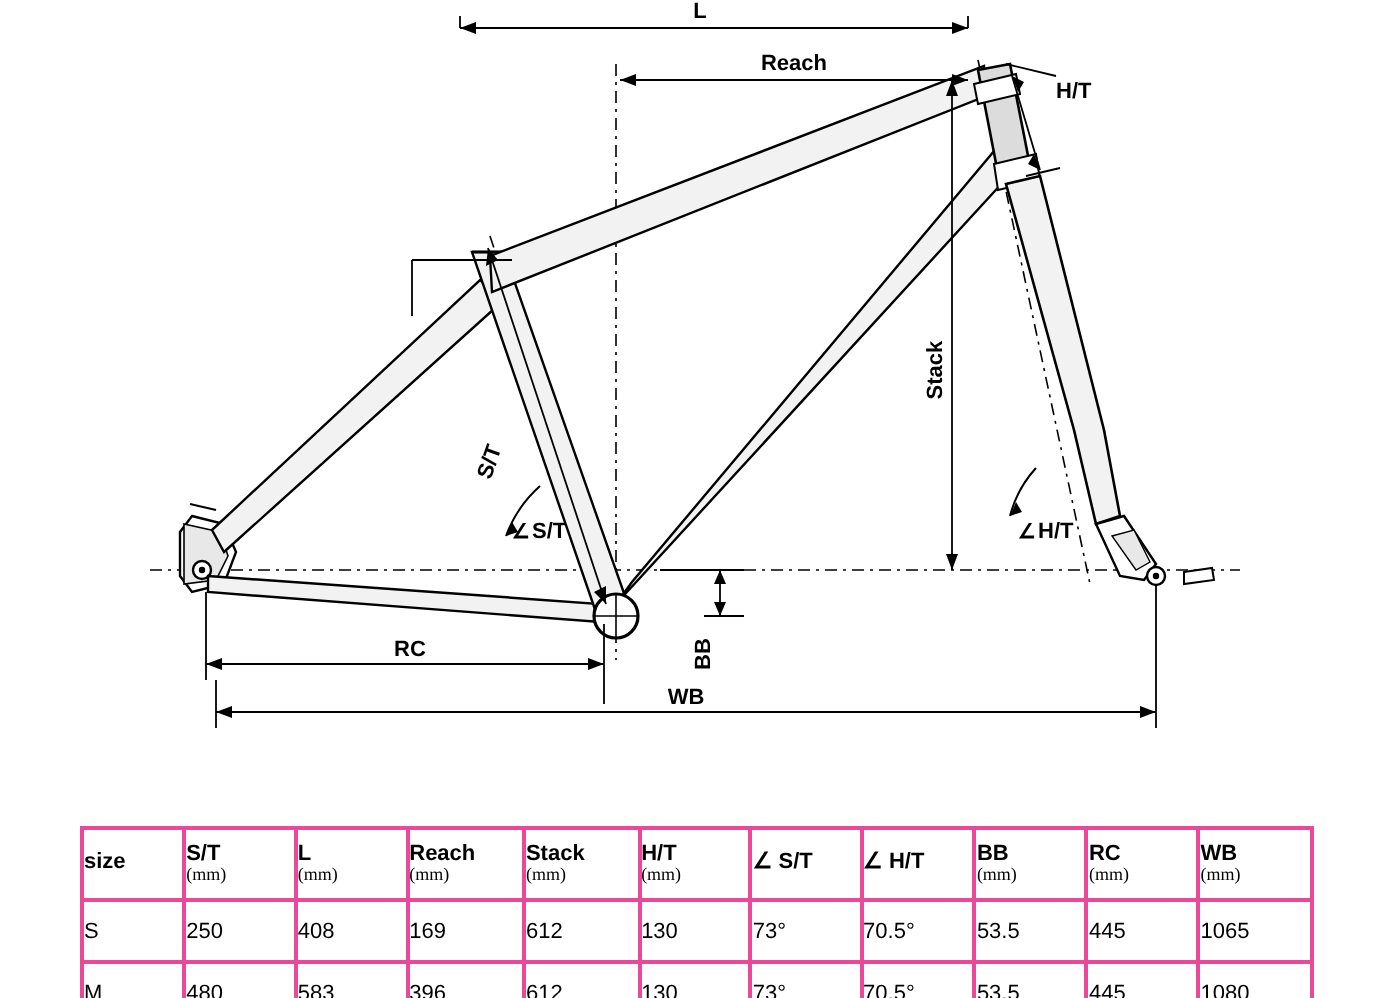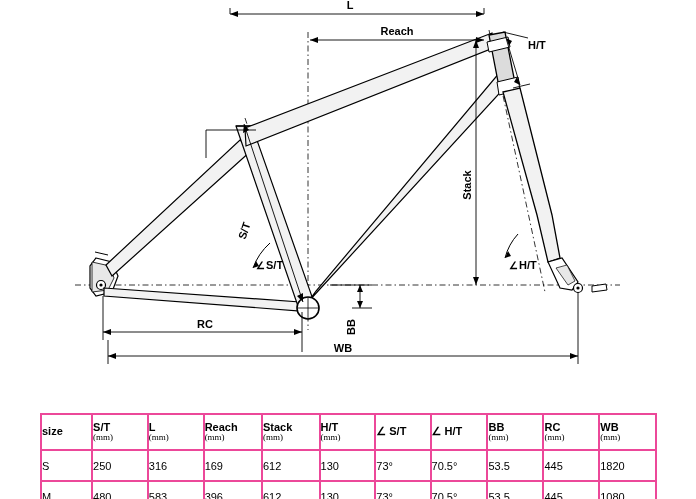--- a/index.html
+++ b/index.html
@@ -259,29 +259,29 @@
         <th class="col-num">
           <span>WB</span>
           <span class="unit">(mm)</span>
         </th>
       </tr>
     </thead>
     <tbody>
       <tr>
         <td>S</td>
         <td>250</td>
-        <td>316</td>
+        <td>408</td>
         <td>169</td>
         <td>612</td>
         <td>130</td>
         <td>73°</td>
         <td>70.5°</td>
         <td>53.5</td>
         <td>445</td>
-        <td>1820</td>
+        <td>1065</td>
       </tr>
       <tr>
         <td>M</td>
         <td>480</td>
         <td>583</td>
         <td>396</td>
         <td>612</td>
         <td>130</td>
         <td>73°</td>
         <td>70.5°</td>

